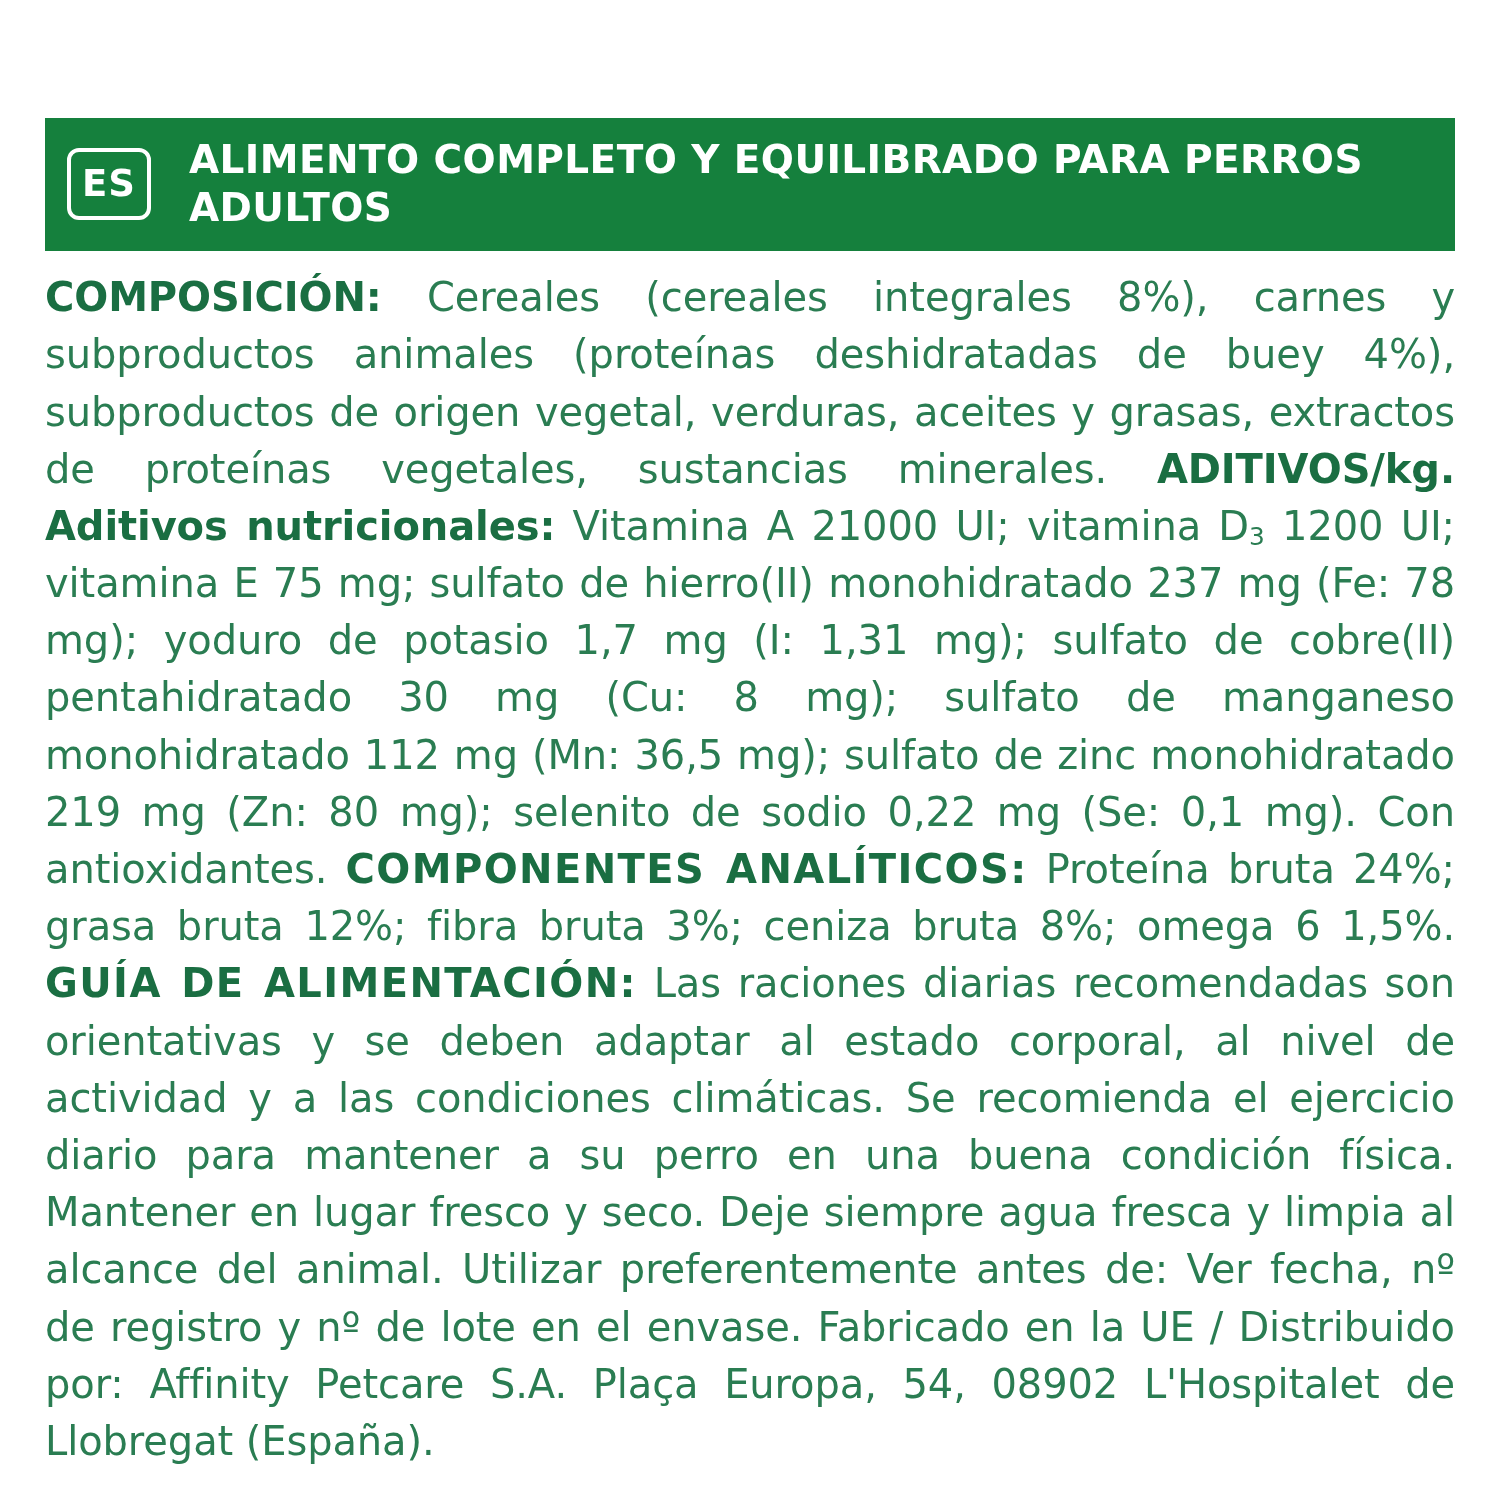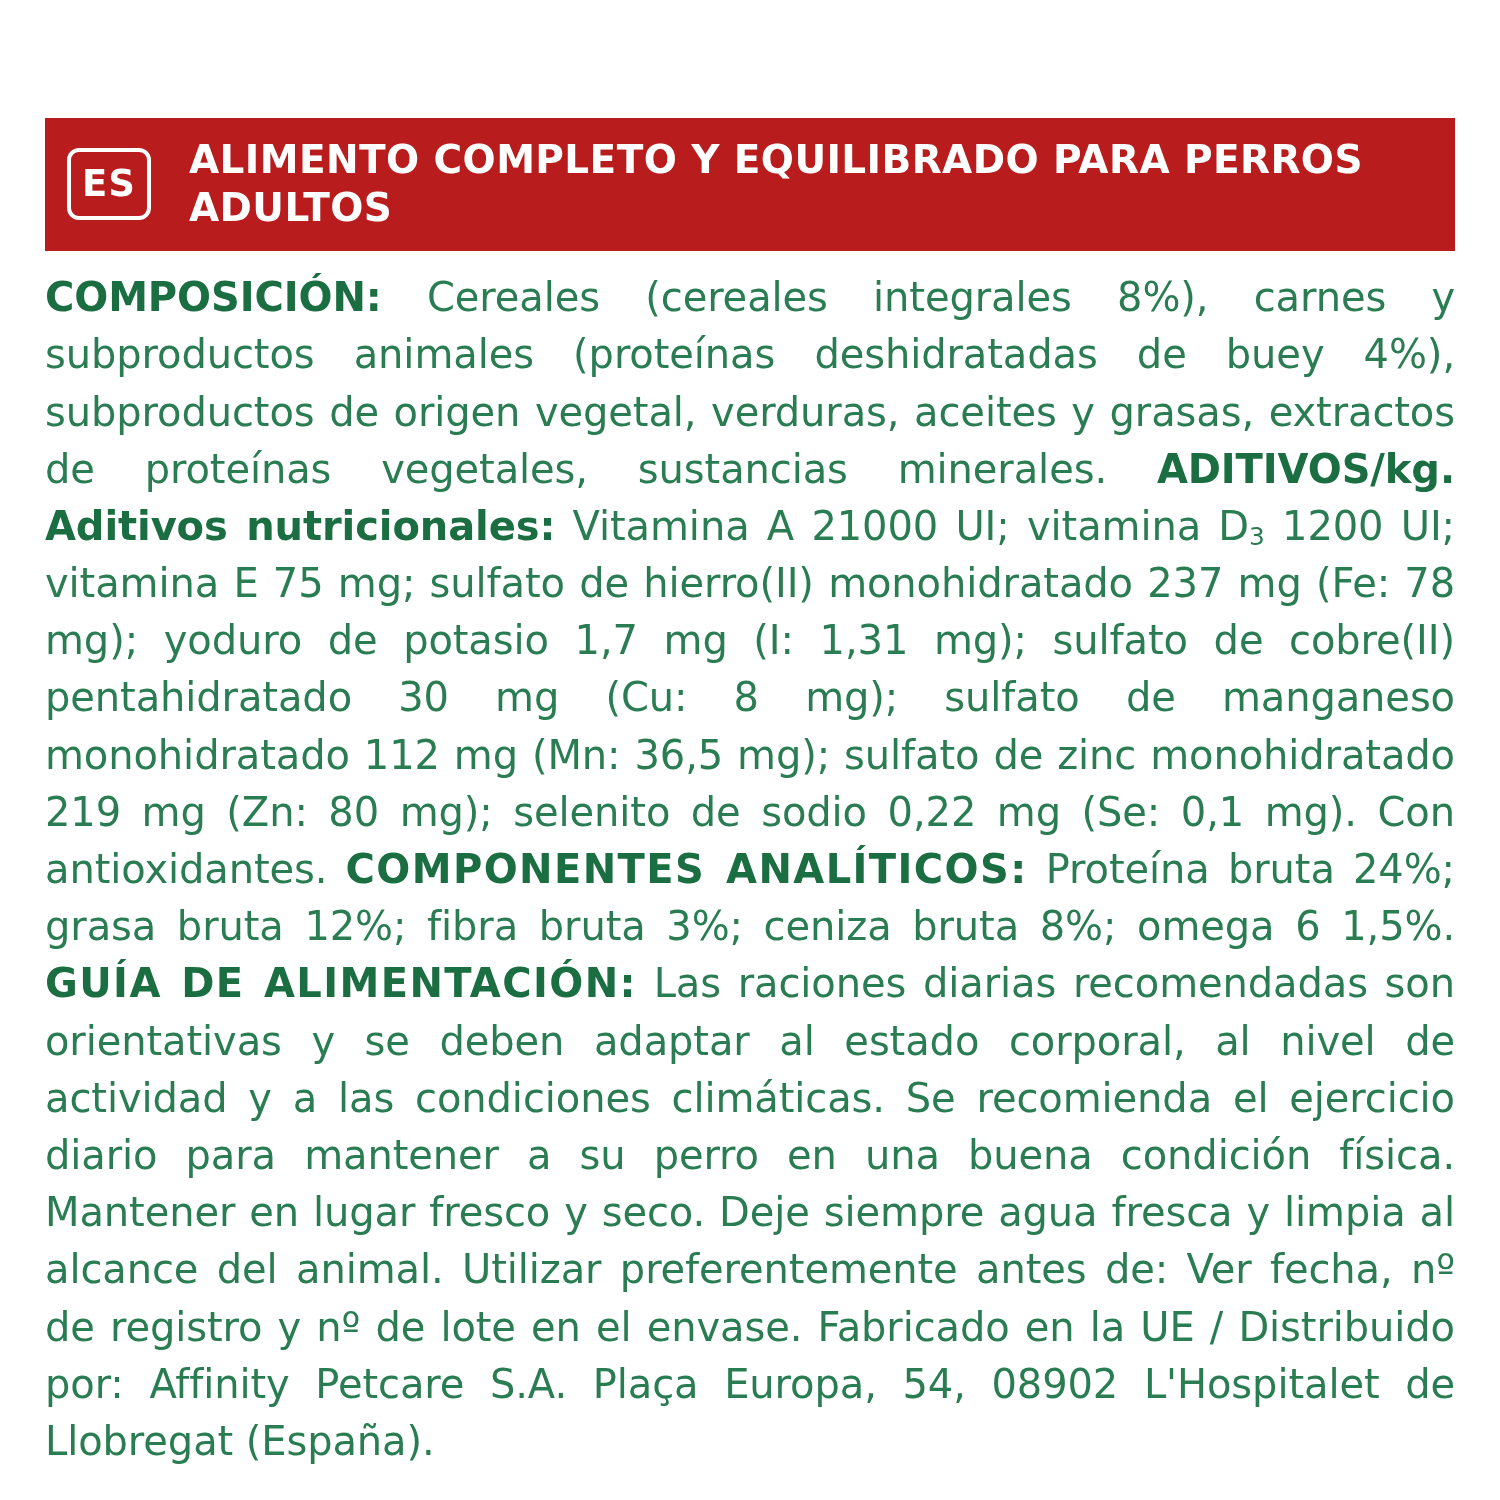--- a/index.html
+++ b/index.html
@@ -17,21 +17,21 @@
   .page {
     position: relative;
     width: 1500px;
     height: 1500px;
     box-sizing: border-box;
     padding: 118px 45px 0 45px;
   }
 
   
   .banner {
-    background: #b91c1c;
+    background: #15803d;
     display: flex;
     align-items: center;
     padding: 18px 22px 20px 22px;
     box-sizing: border-box;
     min-height: 116px;
   }
   .lang-badge {
     flex: 0 0 auto;
     width: 84px;
     height: 72px;

